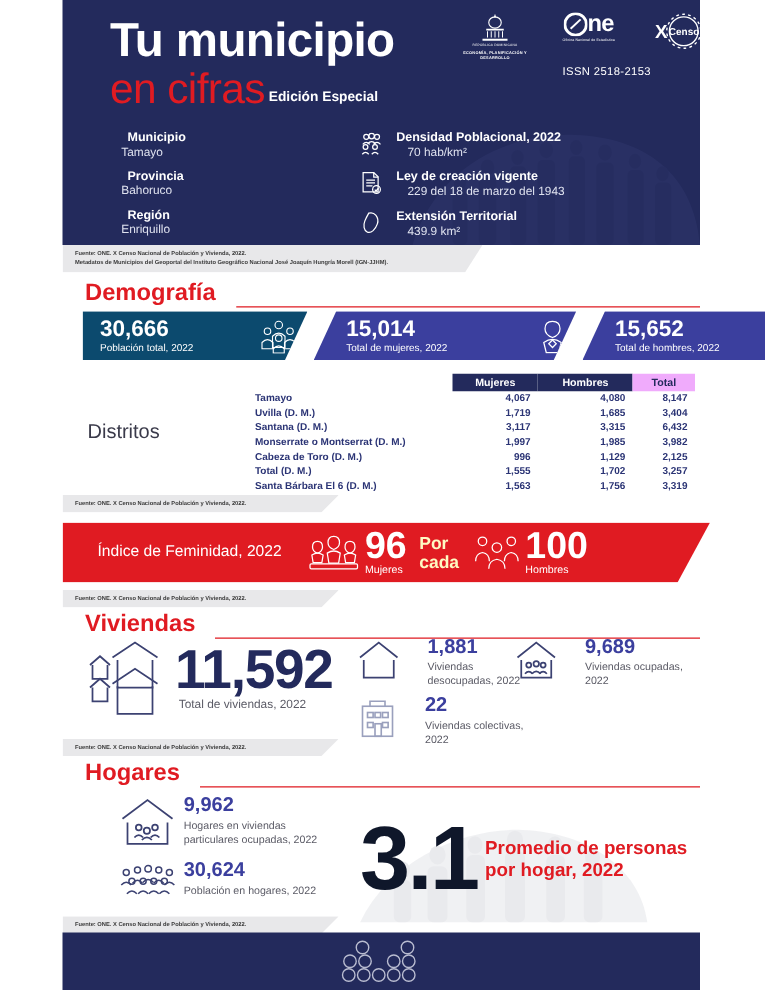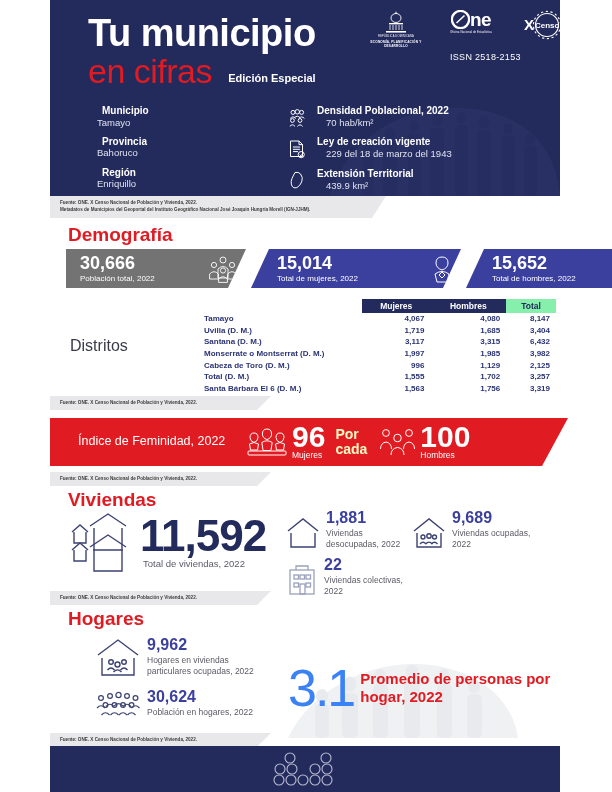--- a/index.html
+++ b/index.html
@@ -37,21 +37,20 @@
     font-size: 38px;
     font-weight: bold;
     color: #ffffff;
     letter-spacing: -0.5px;
     line-height: 1;
   }
   .brand-line2row {
     display: flex;
     align-items: flex-end;
     margin-top: 2px;
-    justify-content: space-between;
   }
   .brand-line2 {
     font-size: 34px;
     font-weight: normal;
     color: #e01b22;
     line-height: 1;
     letter-spacing: -0.5px;
   }
   .brand-edition {
     font-size: 11px;
@@ -90,21 +89,21 @@
   }
   .muni-col-left { width: 150px; }
   .muni-item { margin-bottom: 7px; }
   .muni-label {
     font-size: 10px; font-weight: bold; color: #ffffff; line-height: 1.15; padding-left: 14px;
   }
   .muni-value {
     font-size: 9.5px; color: #dfe2ef; line-height: 1.3; padding-left: 9px;
   }
   .muni-col-right { display: flex; flex-direction: column; gap: 7px; }
-  .muni-row { display: flex; align-items: center; gap: 9px; }
+  .muni-row { display: flex; align-items: flex-start; gap: 9px; }
   .muni-ico { width: 22px; flex: 0 0 22px; display:flex; justify-content:center; padding-top: 1px; }
   .muni-txt-label { font-size: 10px; font-weight: bold; color: #ffffff; line-height: 1.2;}
   .muni-txt-value { font-size: 9.5px; color: #dfe2ef; line-height: 1.3; padding-left: 9px;}
 
   
   .fuente {
     position: relative;
     height: 17px;
     margin: 0;
   }
@@ -125,23 +124,22 @@
     color: #3b3b3b;
     line-height: 1.5;
     white-space: nowrap;
   }
 
   
   .sect {
     position: absolute;
     left: 68px;
     display: flex;
-    align-items: flex-start;
+    align-items: flex-end;
     width: 492px;
-    flex-direction: column;
   }
   .sect-title {
     font-size: 19px;
     font-weight: bold;
     color: #e01b22;
     white-space: nowrap;
   }
   .sect-rule {
     flex: 1;
     height: 1.4px;
@@ -156,21 +154,21 @@
     display: flex;
     gap: 5px;
   }
   .statbar {
     height: 39px;
     display: flex;
     align-items: center;
     padding: 0 6px 0 14px;
     position: relative;
   }
-  .statbar.dark { background: #737373; width: 160px;
+  .statbar.dark { background: #0c4a6e; width: 160px;
     clip-path: polygon(0 0, 100% 0, calc(100% - 18px) 100%, 0 100%); }
   .statbar.mid  { background: #3b3f9e; width: 178px;
     clip-path: polygon(18px 0, 100% 0, calc(100% - 18px) 100%, 0 100%); padding-left: 26px;}
   .statbar.mid2 { background: #3b3f9e; width: 172px;
     clip-path: polygon(18px 0, 100% 0, 100% 100%, 0 100%); padding-left: 26px;}
   .statbar-num { font-size: 18px; font-weight: bold; color: #ffffff; line-height: 1; }
   .statbar-lbl { font-size: 8px; color: #ffffff; margin-top: 2px; white-space: nowrap; }
   .statbar-ico { margin-left: auto; display: flex; align-items: center; }
 
   
@@ -194,21 +192,21 @@
     width: 358px;
   }
   table.dtable th {
     font-size: 8.5px;
     font-weight: bold;
     padding: 2px 6px;
     text-align: center;
   }
   th.c-name { background: transparent; width: 152px; }
   th.c-muj, th.c-hom { background: #232a5c; color: #ffffff; }
-  th.c-tot { background: #86efac; color: #232a5c; }
+  th.c-tot { background: #f0abfc; color: #232a5c; }
   table.dtable td {
     font-size: 8px;
     font-weight: bold;
     color: #2b3475;
     padding: 1.3px 6px;
   }
   td.c-name { text-align: left; }
   td.num { text-align: right; padding-right: 18px; }
   td.tot { text-align: right; padding-right: 10px; }
 
@@ -232,39 +230,39 @@
   
   .viv-main {
     position: absolute;
     left: 68px; top: 512px;
     display: flex;
     align-items: center;
   }
   .viv-bignum { font-size: 44px; font-weight: bold; color: #232a5c; line-height: .9; letter-spacing: -1px;}
   .viv-biglbl { font-size: 9.5px; color: #5b5b66; line-height: 1.25; margin-top: 3px; padding-left: 3px;}
 
-  .viv-item { position: absolute; display: flex; align-items: flex-end; gap: 6px; }
+  .viv-item { position: absolute; display: flex; align-items: flex-start; gap: 22px; }
   .viv-num { font-size: 16px; font-weight: bold; color: #3b3f9e; line-height: 1; }
   .viv-lbl { font-size: 8.5px; color: #5b5b66; line-height: 1.25; margin-top: 2px; }
 
   
   .hog-item { position: absolute; display: flex; align-items: flex-start; gap: 7px; }
   .hog-num { font-size: 16px; font-weight: bold; color: #3b3f9e; line-height: 1; }
   .hog-lbl { font-size: 8.5px; color: #5b5b66; line-height: 1.25; margin-top: 2px; }
 
   .avg-wrap {
     position: absolute;
     left: 288px; top: 640px;
     width: 272px; height: 96px;
     display: flex;
     align-items: center;
   }
   .avg-silhouette { position: absolute; left: 0; top: -2px; width: 230px; height: 100px; opacity: .5;}
   .avg-num {
-    font-size: 52px; font-weight: normal; color: #3b82f6; line-height: .85;
+    font-size: 72px; font-weight: bold; color: #0f172a; line-height: .85;
     letter-spacing: -2px; position: relative; z-index: 2;
   }
   .avg-lbl {
     font-size: 15px; font-weight: bold; color: #e01b22; line-height: 1.2;
     position: relative; z-index: 2; margin-left: 6px;
   }
 
   
   .footer {
     position: absolute;

